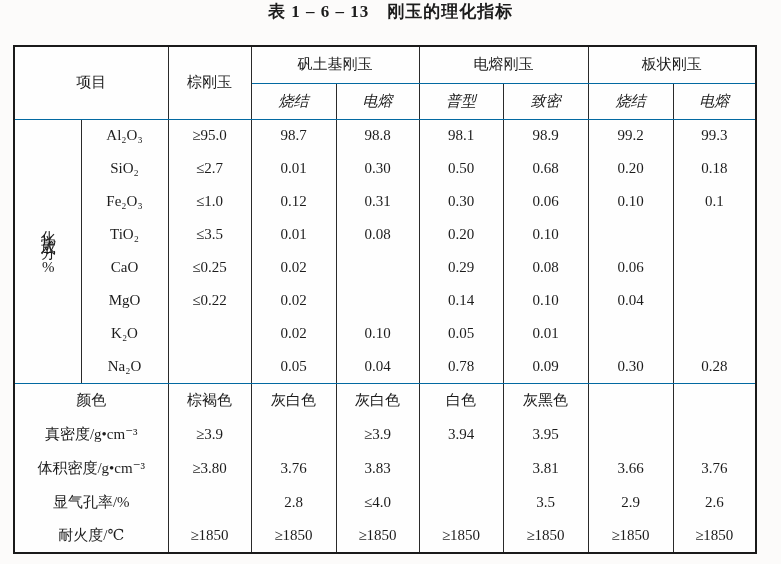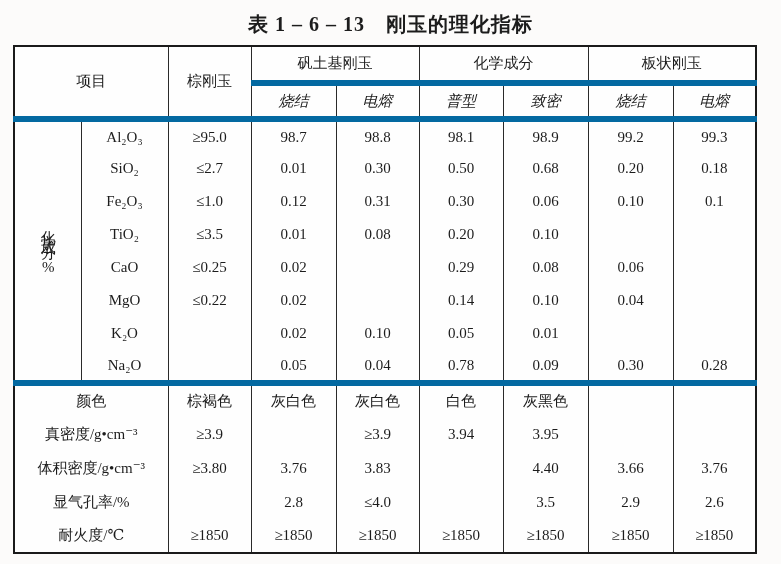--- a/index.html
+++ b/index.html
@@ -5,24 +5,23 @@
   html,body{margin:0;padding:0;}
   body{
     width:781px;height:564px;
     background:#fcfbfa;
     font-family:"Liberation Serif","DejaVu Serif",serif;
     color:#1c1c1c;
     overflow:hidden;
   }
   .title{
     text-align:center;
-    font-size:20px;
+    font-size:17px;
     font-weight:600;
     letter-spacing:1px;
-    padding-top:11px;
     height:30px;
   }
   table{
     position:absolute;
     left:13px; top:45px;
     width:742px;
     border-collapse:collapse;
     table-layout:fixed;
     border:2.5px solid #1a1a1a;
     background:#fefefe;
@@ -36,21 +35,21 @@
     font-size:15px;
     font-weight:normal;
     padding:0;
     overflow:hidden;
     white-space:nowrap;
   }
   tr.h1{height:37px;}
   tr.h2{height:36px;font-style:italic;}
   tr.chem{height:33px;}
   tr.prop{height:34px;}
-  .bb{border-bottom:6px solid #0369a1;}
+  .bb{border-bottom:1px solid #0369a1;}
   .vlab span{
     writing-mode:vertical-rl;
     text-orientation:upright;
     letter-spacing:5px;
     font-size:15px;
     display:inline-block;
     line-height:1;
   }
   .rowlabel{font-size:15px;}
 </style>
@@ -70,21 +69,21 @@
     <col style="width:85px">
       <col style="width:85px">
       <col style="width:83px">
   </colgroup>
 
   <tbody>
       <tr class="h1">
     <th colspan="2" rowspan="2" class="bb">项目</th>
     <th rowspan="2" class="bb">棕刚玉</th>
     <th colspan="2" class="bb">矾土基刚玉</th>
-    <th colspan="2" class="bb">化学成分</th>
+    <th colspan="2" class="bb">电熔刚玉</th>
     <th colspan="2" class="bb">板状刚玉</th>
   </tr>
   <tr class="h2">
     <th class="bb">烧结</th>
     <th class="bb">电熔</th>
     <th class="bb">普型</th>
     <th class="bb">致密</th>
     <th class="bb">烧结</th>
     <th class="bb">电熔</th>
   </tr>
@@ -190,21 +189,21 @@
     <td>3.95</td>
     <td></td>
     <td></td>
   </tr>
   <tr class="prop">
     <td colspan="2" class="rowlabel">体积密度/g•cm⁻³</td>
     <td>≥3.80</td>
     <td>3.76</td>
     <td>3.83</td>
     <td></td>
-    <td>4.40</td>
+    <td>3.81</td>
     <td>3.66</td>
     <td>3.76</td>
   </tr>
   <tr class="prop">
     <td colspan="2" class="rowlabel">显气孔率/%</td>
     <td></td>
     <td>2.8</td>
     <td>≤4.0</td>
     <td></td>
     <td>3.5</td>

